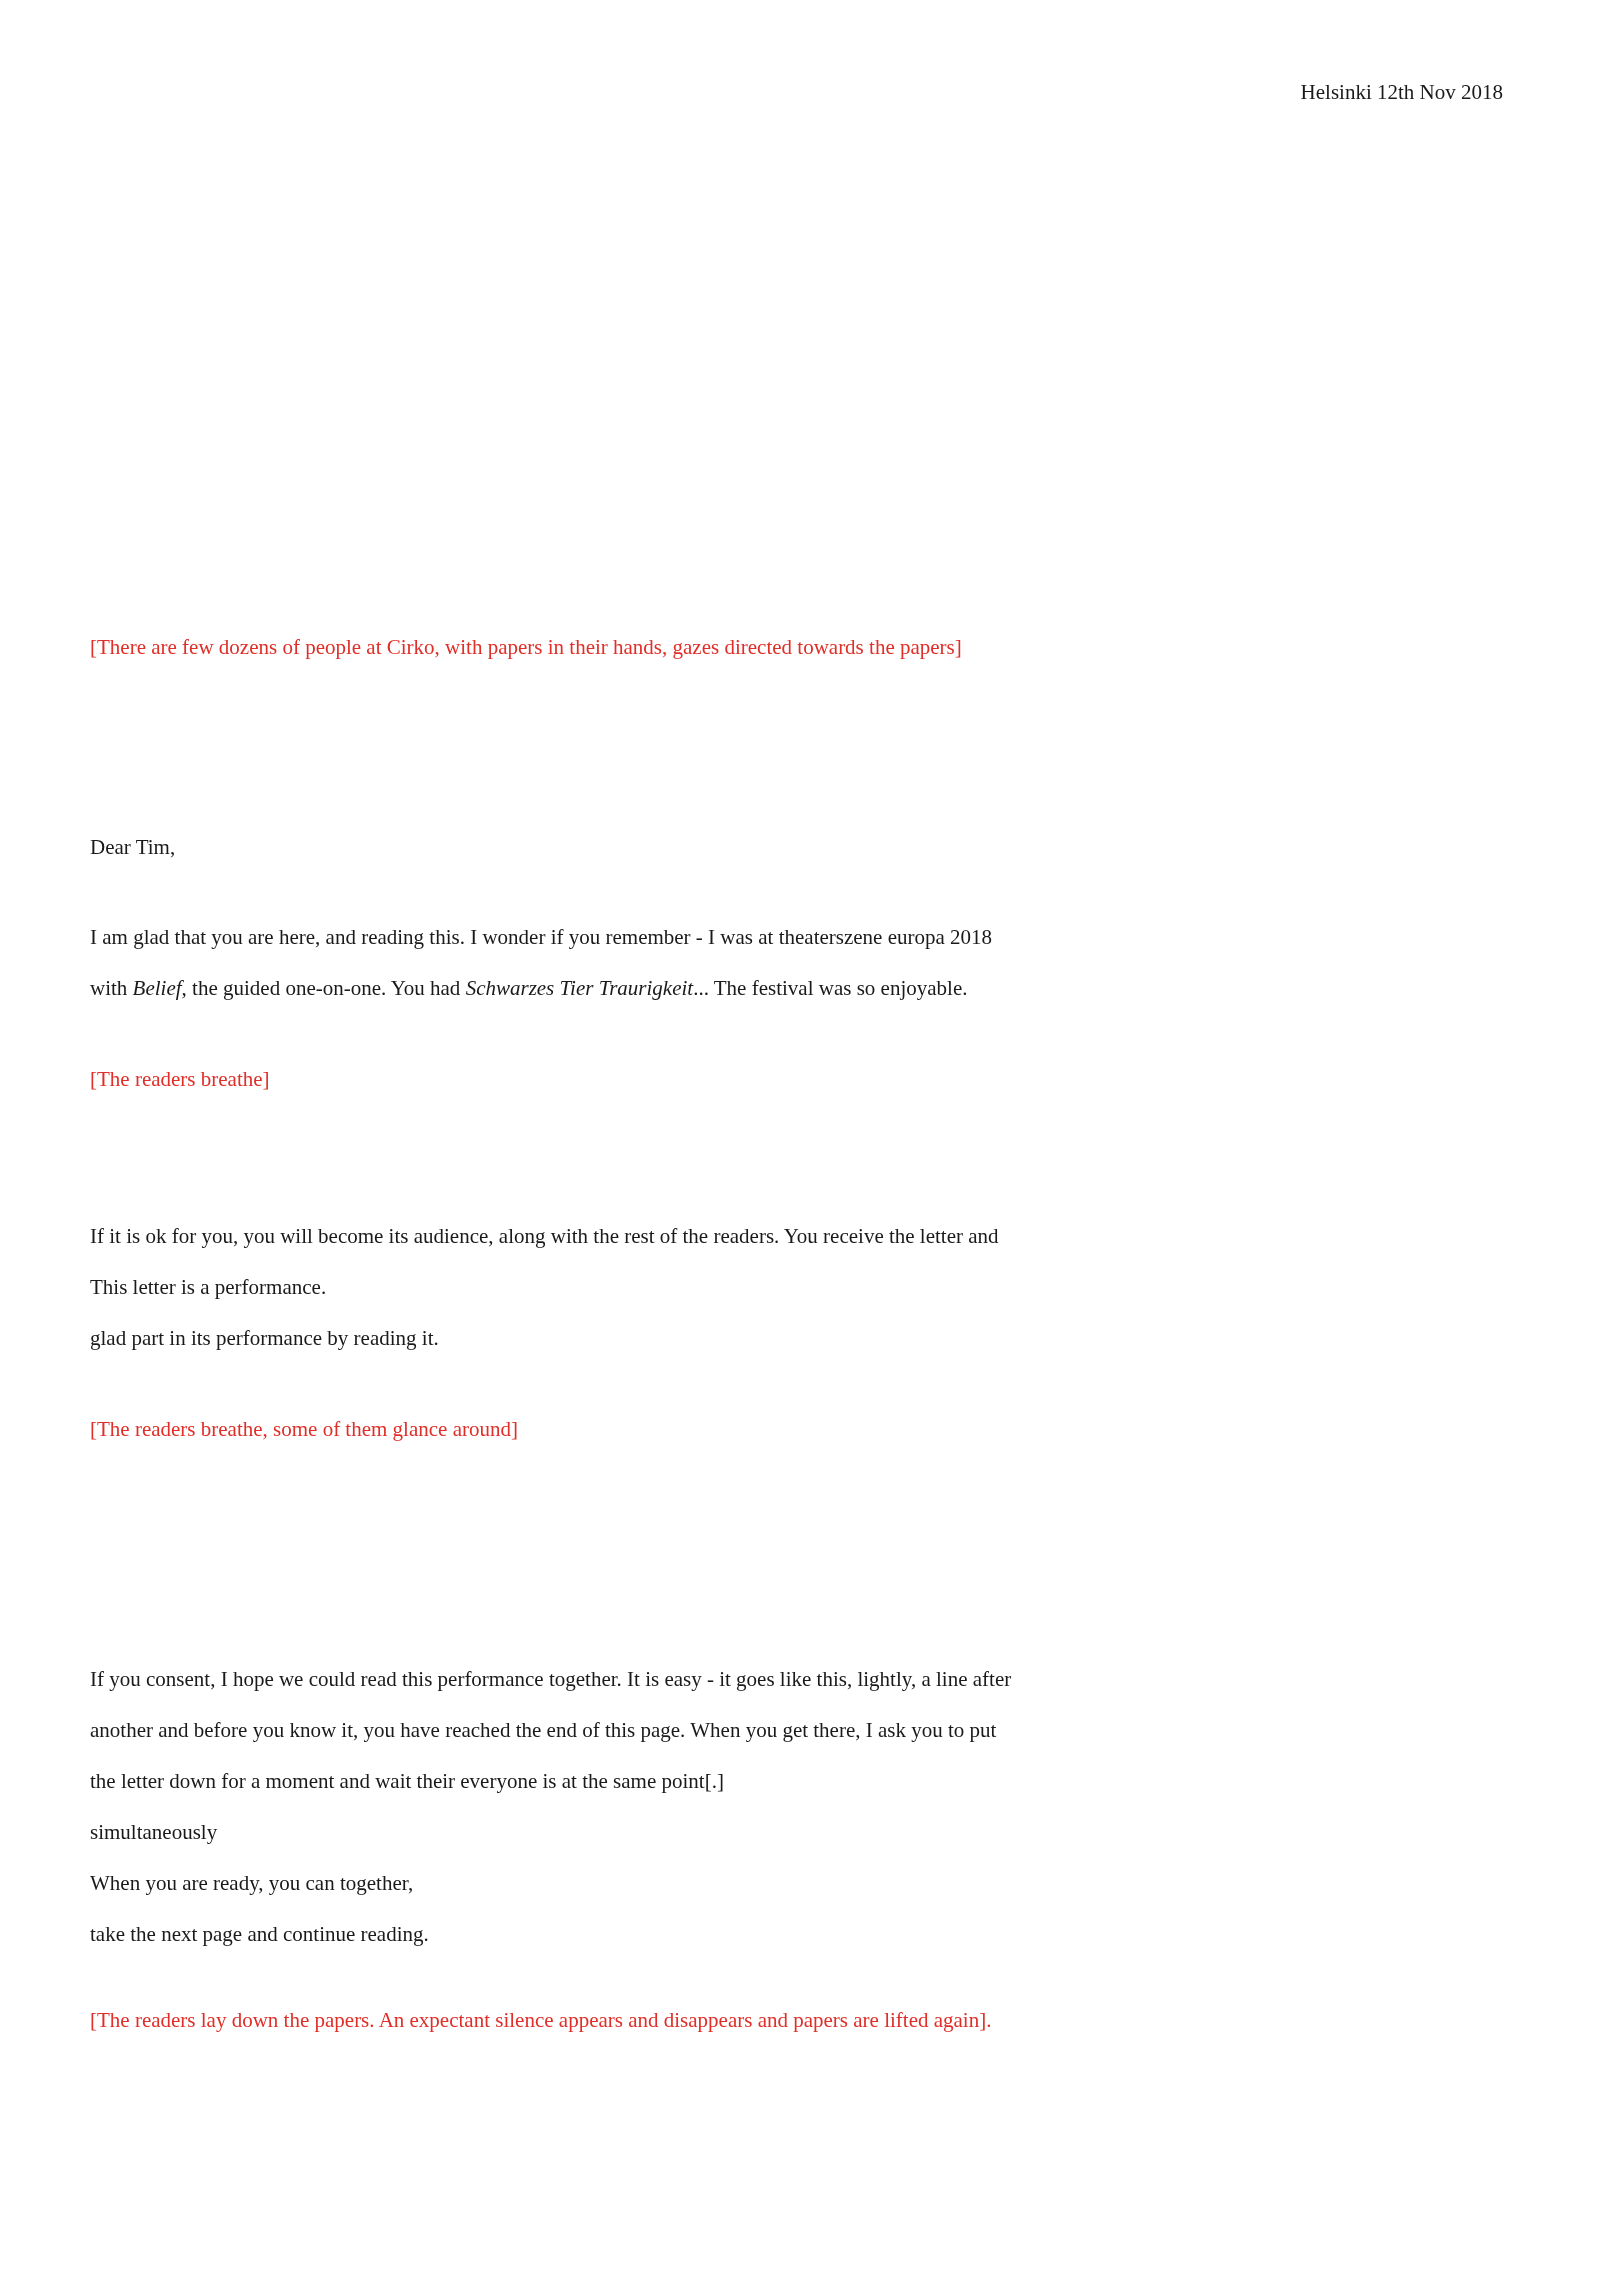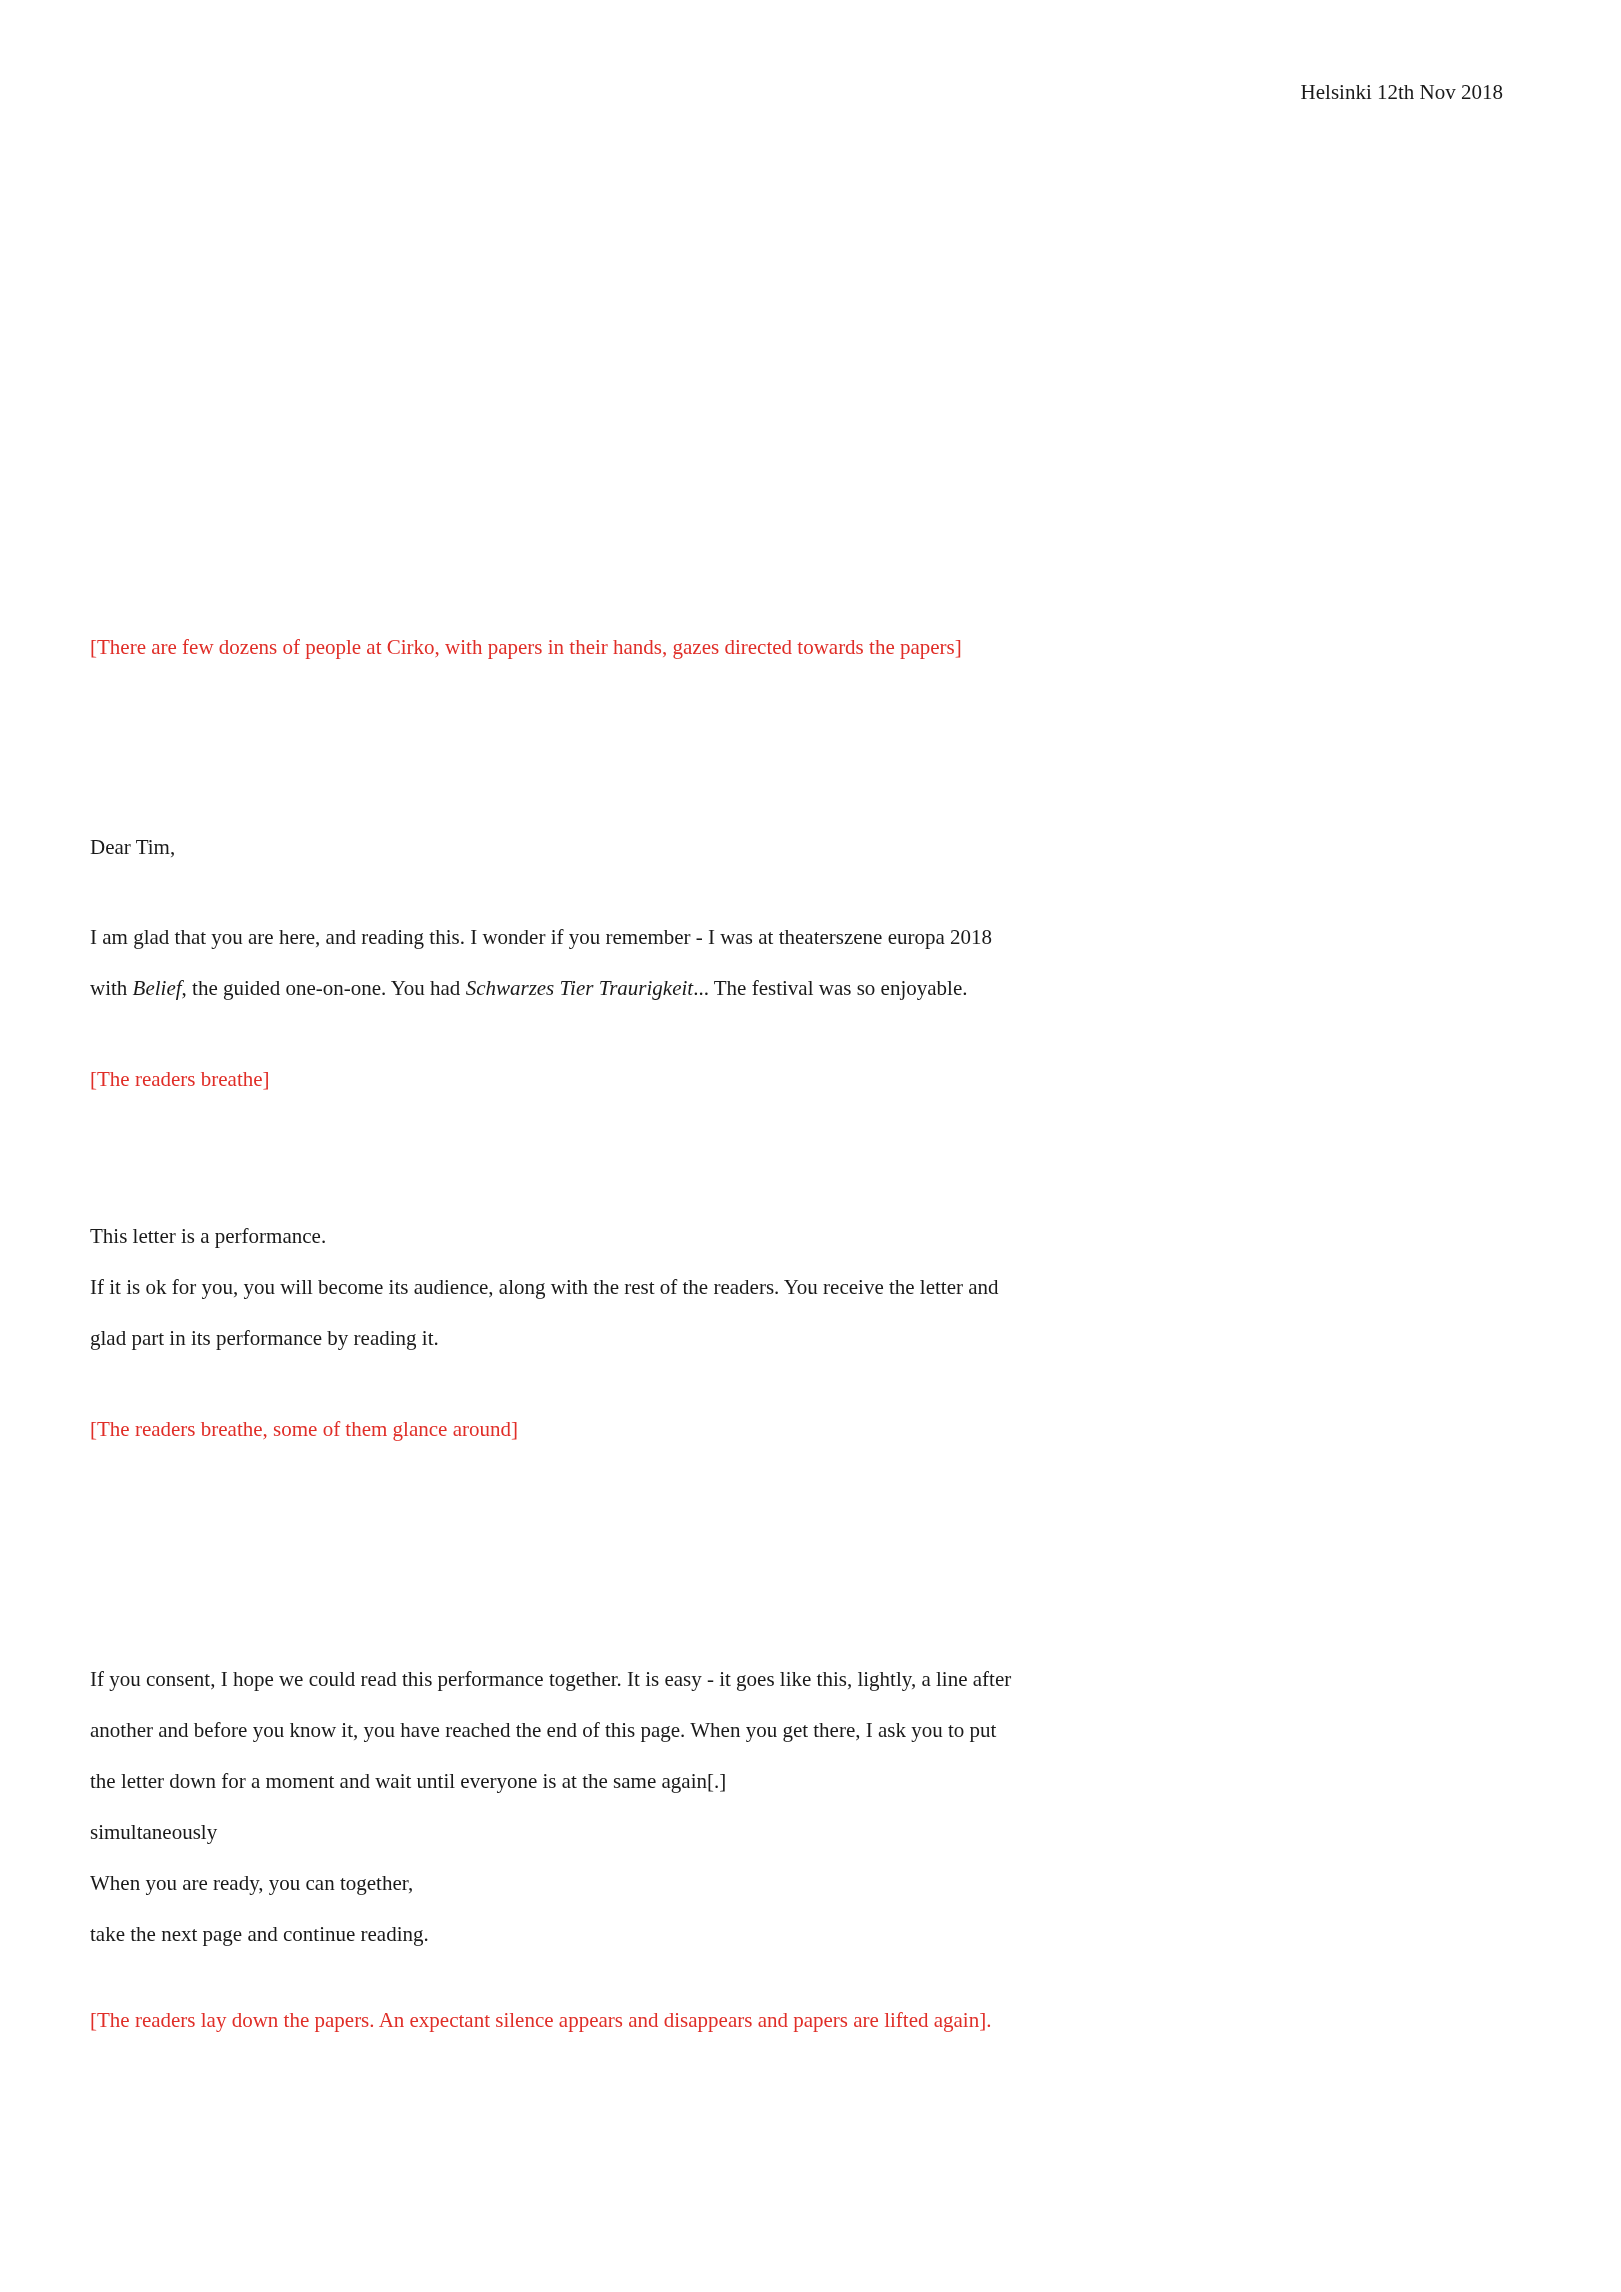--- a/index.html
+++ b/index.html
@@ -61,31 +61,31 @@
   <div class="para-intro">
     <div class="line">I am glad that you are here, and reading this. I wonder if you remember - I was at theaterszene europa 2018</div>
     <div class="line">
       <span>with </span><span class="it">Belief</span><span>, the guided one-on-one. You had </span><span class="it">Schwarzes Tier Traurigkeit</span><span>... The festival was so enjoyable.</span>
     </div>
   </div>
 
   <div class="line red sd-breathe">[The readers breathe]</div>
 
   <div class="para-performance">
+    <div class="line">If it is ok for you, you will become its audience, along with the rest of the readers. You receive the letter and</div>
     <div class="line">This letter is a performance.</div>
-    <div class="line">If it is ok for you, you will become its audience, along with the rest of the readers. You receive the letter and</div>
     <div class="line">glad part in its performance by reading it.</div>
   </div>
 
   <div class="line red sd-breathe-glance">[The readers breathe, some of them glance around]</div>
 
   <div class="para-consent">
     <div class="line">If you consent, I hope we could read this performance together. It is easy - it goes like this, lightly, a line after</div>
     <div class="line">another and before you know it, you have reached the end of this page. When you get there, I ask you to put</div>
-    <div class="line">the letter down for a moment and wait until everyone is at the same again[.]</div>
+    <div class="line">the letter down for a moment and wait their everyone is at the same point[.]</div>
     <div class="line">simultaneously</div>
     <div class="line">When you are ready, you can together,</div>
     <div class="line">take the next page and continue reading.</div>
   </div>
 
   <div class="line red sd-closing">[The readers lay down the papers. An expectant silence appears and disappears and papers are lifted again].</div>
 
 </div>
 
 

